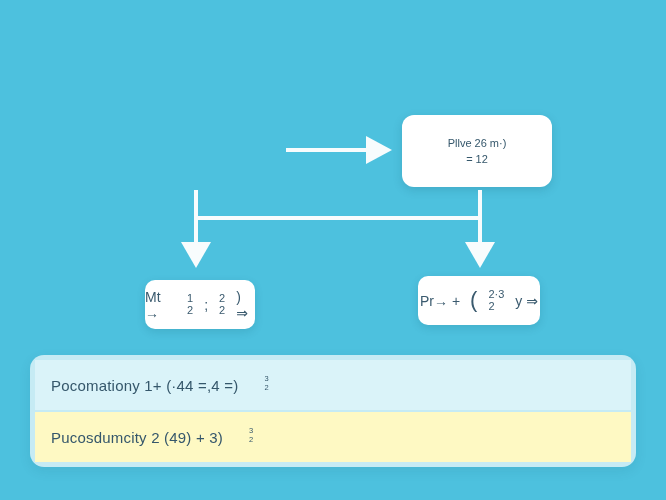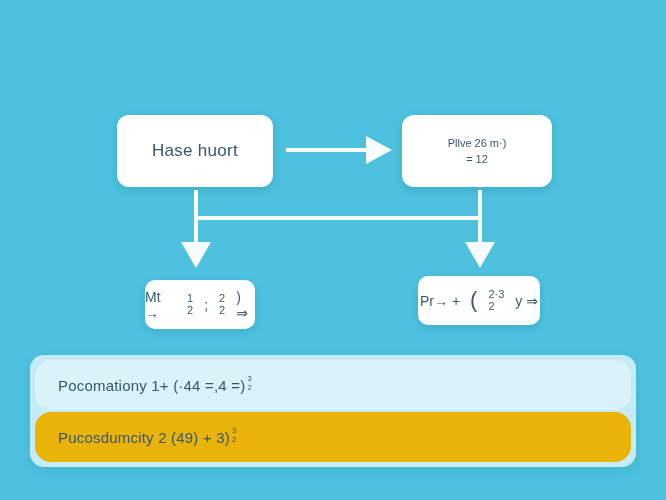--- a/index.html
+++ b/index.html
@@ -56,35 +56,32 @@
   #arrow-head-down-right{left:465px;}
   
   #panel{
     position:absolute;left:30px;top:355px;width:606px;height:112px;
     background:#c6ebf4;border-radius:14px;
     box-sizing:border-box;padding:5px;
     display:flex;flex-direction:column;gap:2px;
     box-shadow:0 4px 12px rgba(15,80,100,0.10);
   }
   .panel-row{
-    flex:1;border-radius:16px;
+    flex:1;border-radius:0;
     display:flex;align-items:center;
-    padding-left:23px;font-size:15px;color:#35576b;letter-spacing:.2px;
+    padding-left:16px;font-size:15px;color:#35576b;letter-spacing:.2px;gap:24px;
   }
   #panel-row1{background:#daf3f9;}
-  #panel-row2{background:#eab308;}
+  #panel-row2{background:#fef9c3;}
 </style>
 </head>
 <body>
 
 <div class="stage">
 
-  <div class="card" id="box1">
-    <span>Hase huort</span>
-  </div>
 
   <div class="card" id="box2">
     <span>Pllve 26 m·)</span>
     <span>= 12</span>
   </div>
 
   <div class="line" id="arrow-shaft"></div>
   <div id="arrow-head-right"></div>
 
   <div class="line" id="vline-left"></div>

